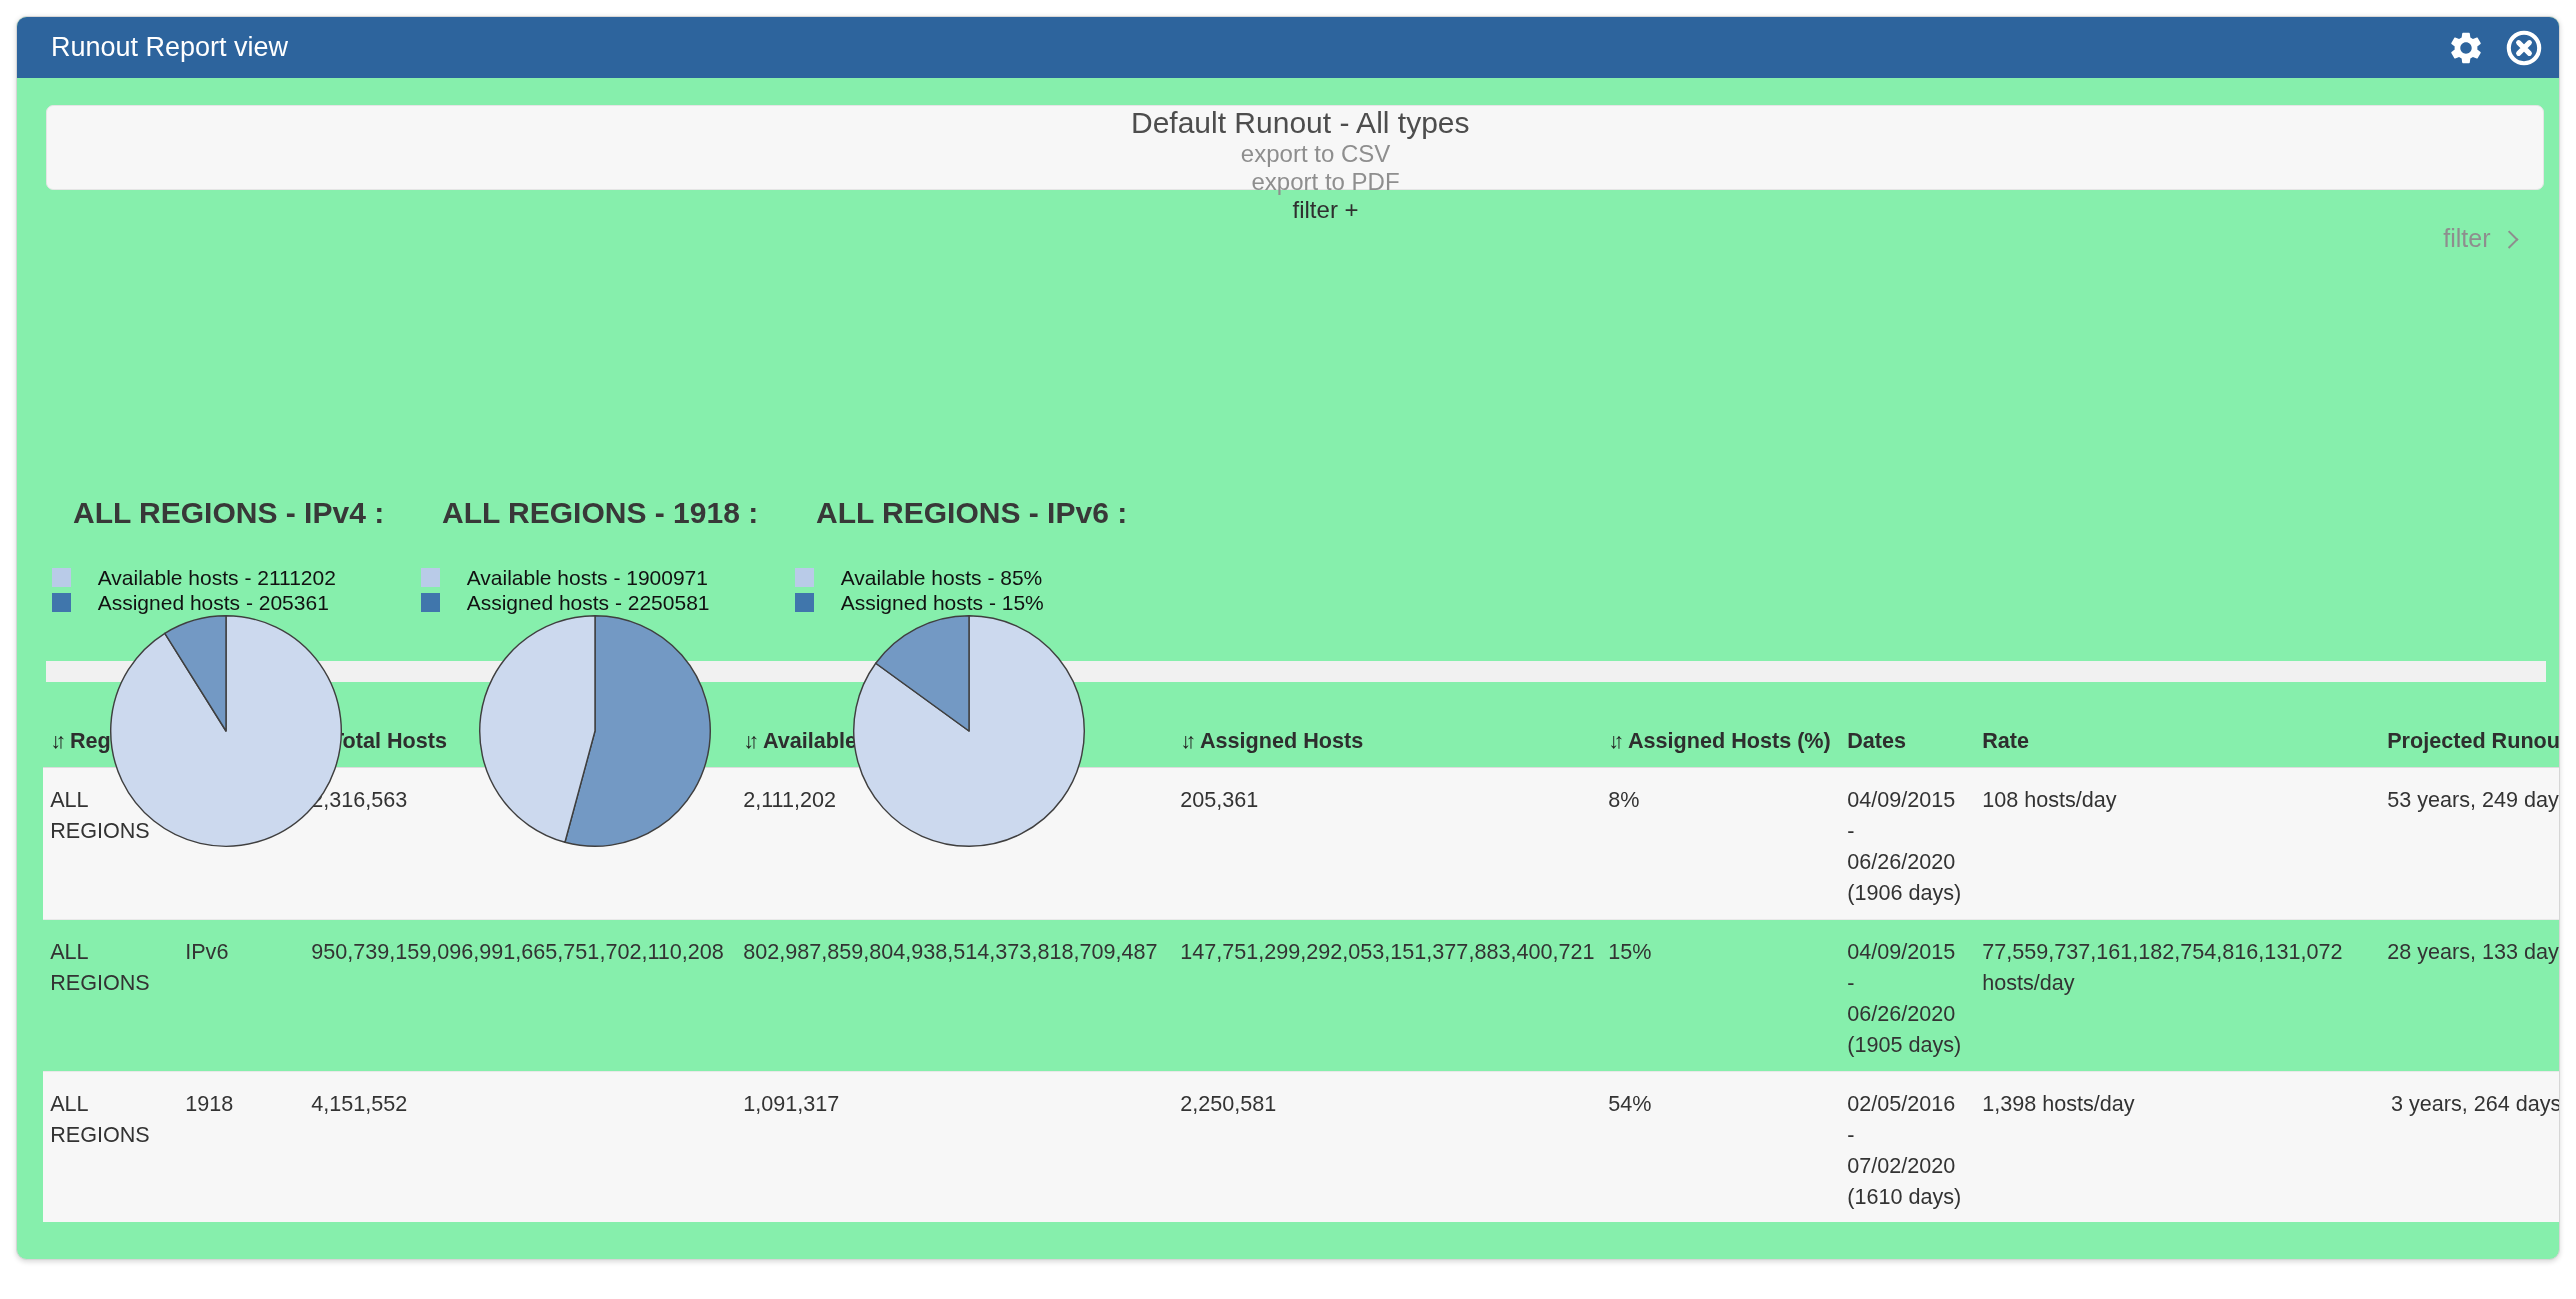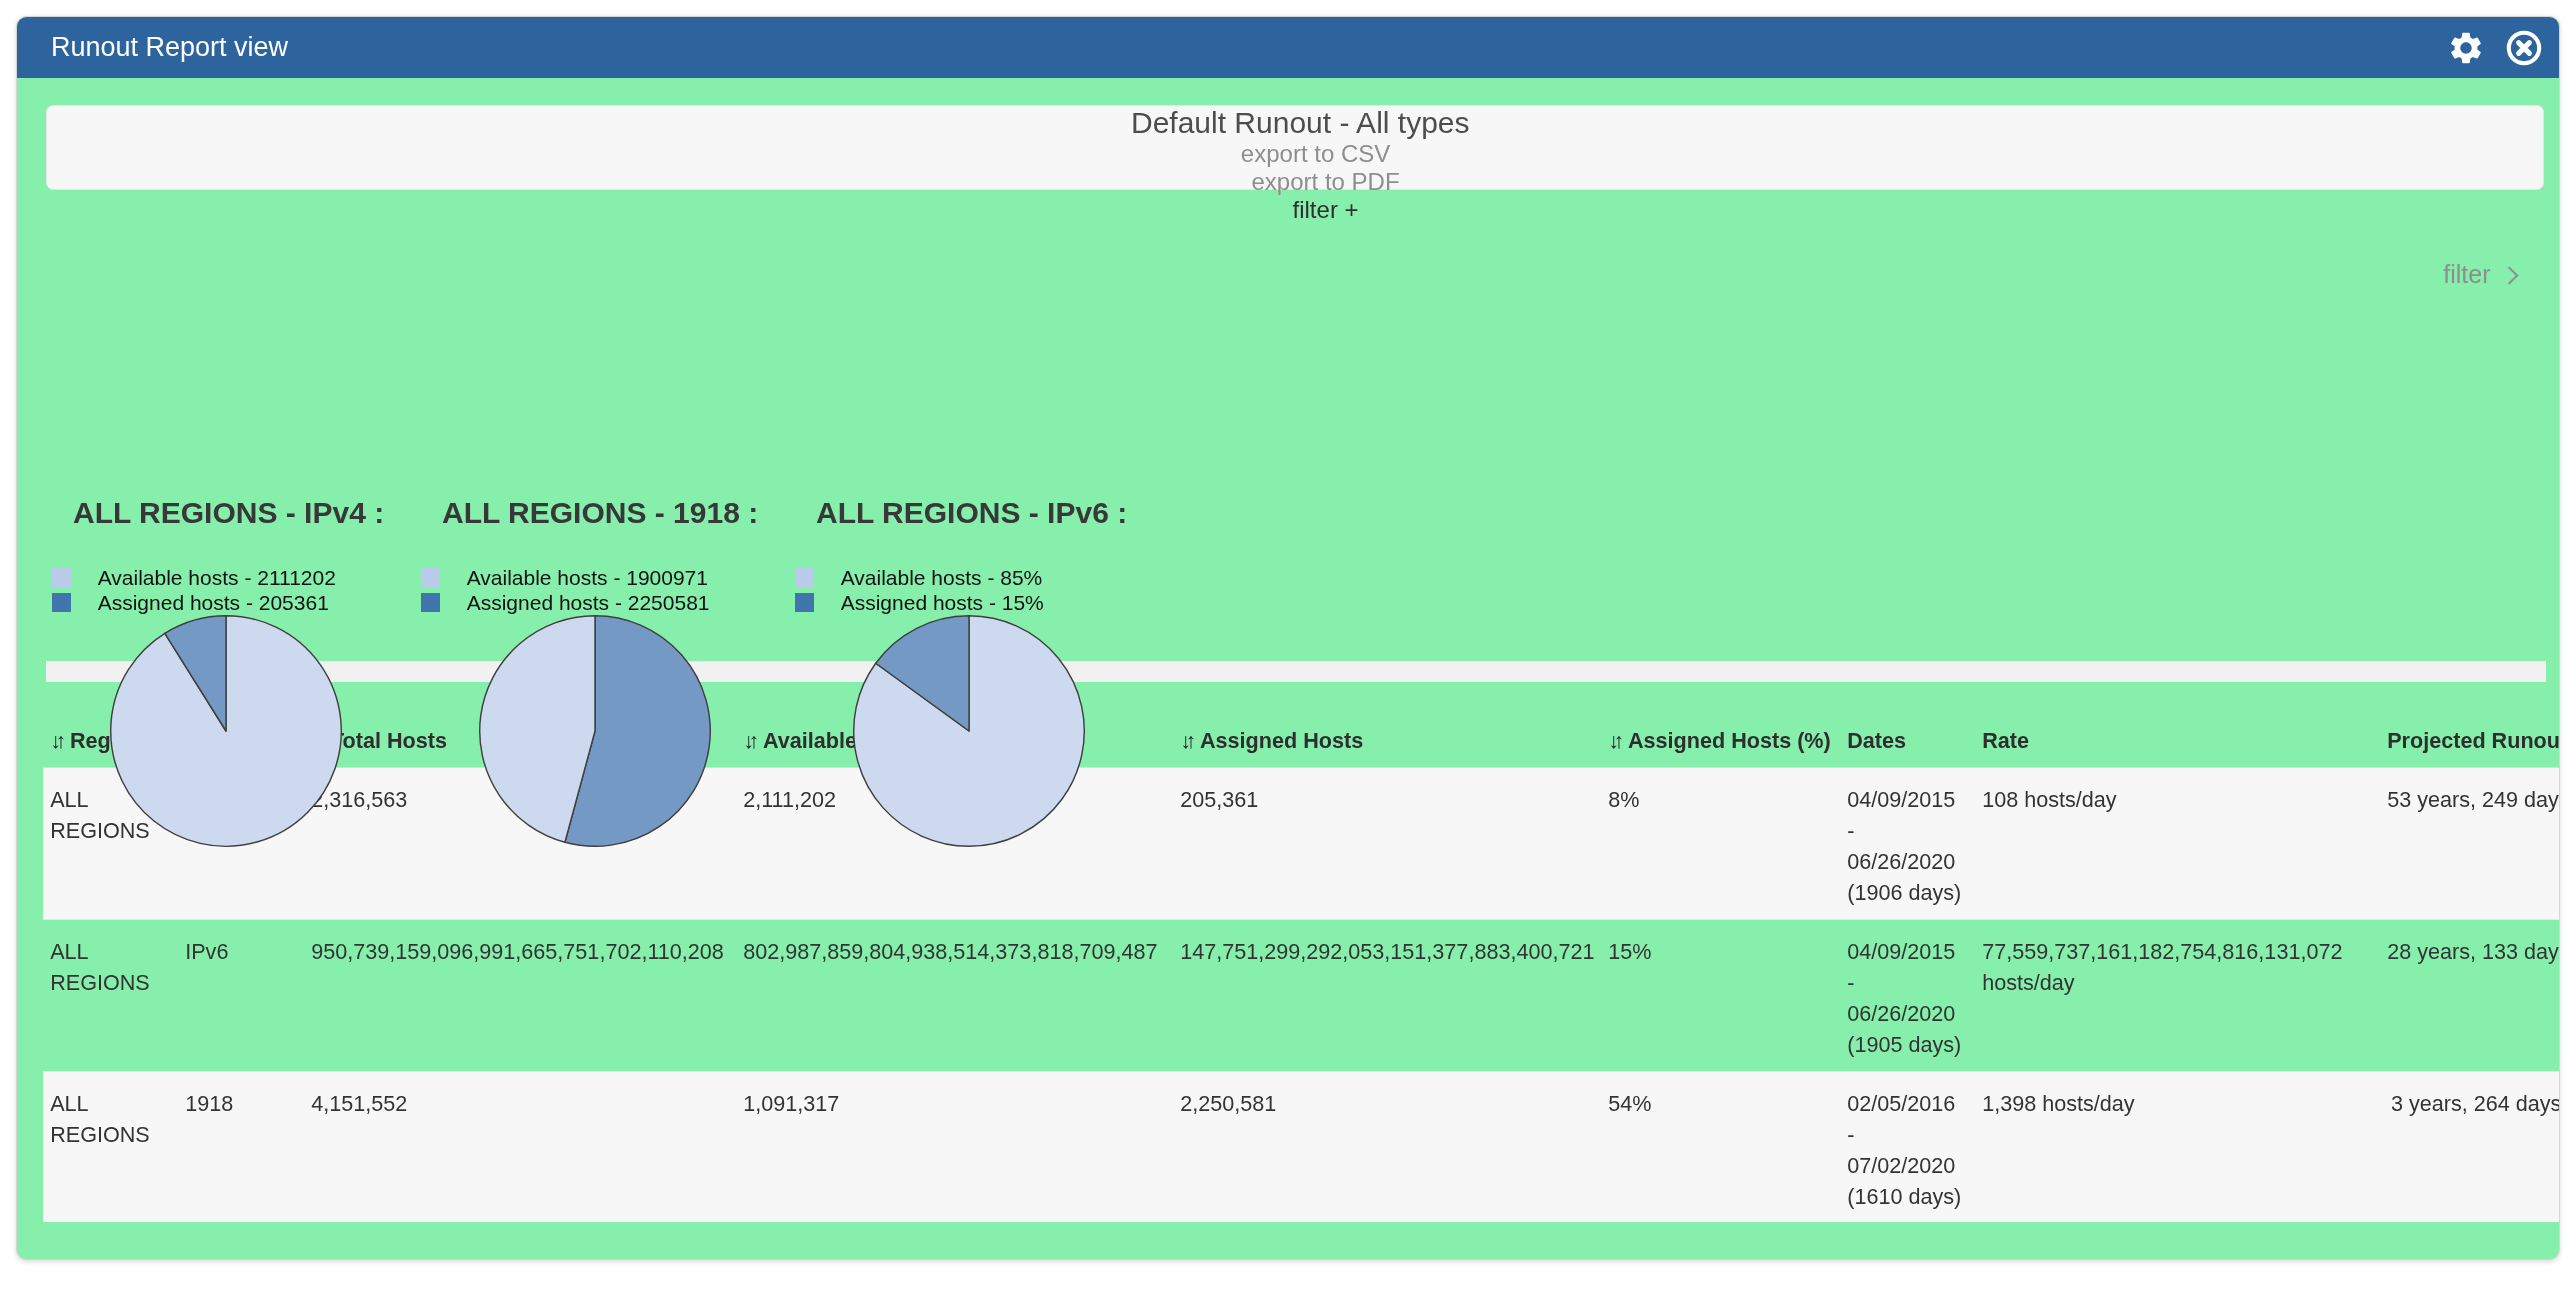--- a/index.html
+++ b/index.html
@@ -19,21 +19,21 @@
 
   
   .toolbar { margin:27px 15.3px 0 29px; height:85px; background:#f7f7f7;
     border:0.9px solid #e5e5e5; border-radius:7.2px; display:flex; align-items:center;
     padding:0 27px 0 23.4px;flex-direction:column; }
   .report-title { font-size:30px; color:#4d4d4d; margin-left:14.4px; }
   .tb-link { font-size:24px; color:#8e8e8e; margin-left:65px; cursor:pointer; }
   .tb-link.first { margin-left:45px; }
   .tb-actions { font-size:24px; color:#2f2f2f; margin-left:65px; cursor:pointer; }
   .tb-filter { margin-left:auto; font-size:25px; color:#8e8e8e; cursor:pointer;
-    display:flex; align-items:center; gap:12.6px;margin-top:36px; }
+    display:flex; align-items:center; gap:12.6px; }
   .chev { width:12.6px; height:12.6px; border-right:2.7px solid #8e8e8e;
     border-top:2.7px solid #8e8e8e; transform:rotate(45deg); margin-top:1.8px; }
 
   
   .charts { position:relative; height:471px; }
   .chart { position:absolute; top:257px; width:360px; }
   .chart-title { font-size:30px; font-weight:bold; color:#383838;
     padding-left:21px; line-height:36px; margin-bottom:34px; white-space:nowrap;margin-top:48px; }
   .legend-row { display:flex; align-items:center; height:25px; line-height:25px;gap:24px; }
   .swatch { width:19px; height:19px; display:inline-block; margin-right:2.7px; flex:none; }

